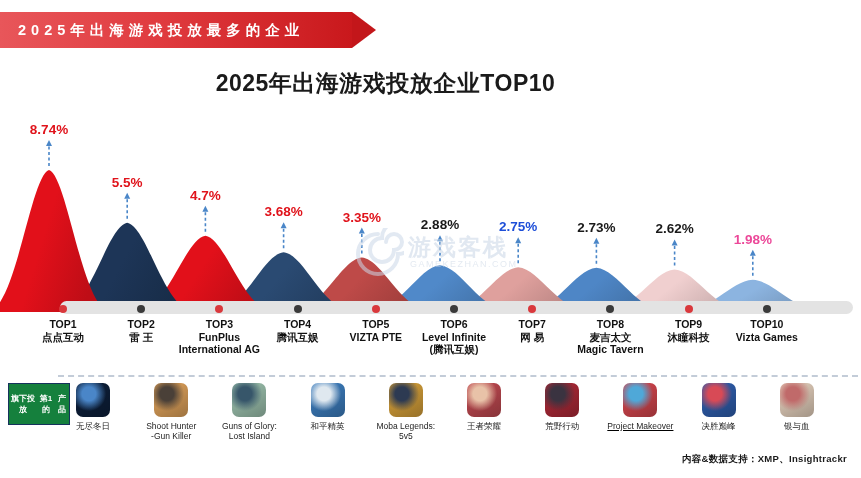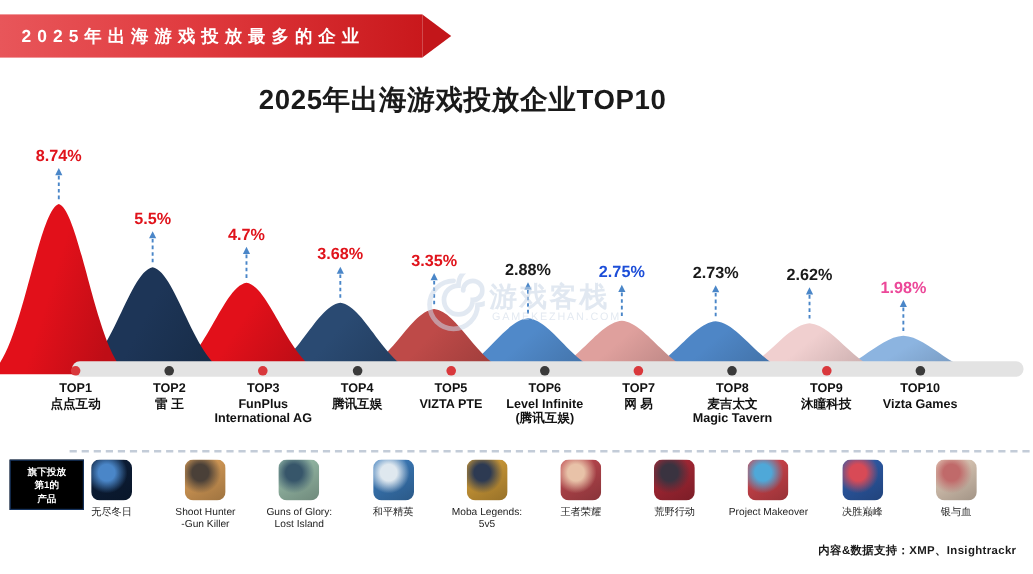--- a/index.html
+++ b/index.html
@@ -70,22 +70,22 @@
   .rank .nm{font-size:10.5px;font-weight:bold;color:#111;display:block;}
   .rank .nm2{font-size:10.5px;font-weight:bold;color:#111;display:block;}
   
   #divider{
     position:absolute;left:58px;top:375px;width:800px;height:0;
     border-top:2px dashed #c3ccd8;
   }
   
   #legend-box{
     position:absolute;left:8px;top:383px;width:60px;height:40px;
-    background:#000000;border:1px solid #16325c;
-    display:flex;flex-direction:column;align-items:center;justify-content:center;
+    background:#15803d;border:1px solid #16325c;
+    display:flex;flex-direction:row;align-items:center;justify-content:center;
     color:#fff;font-size:8px;font-weight:bold;line-height:11px;text-align:center;
   }
   .prod{
     position:absolute;top:383px;width:110px;transform:translateX(-50%);
     text-align:center;
   }
   .thumb{
     width:34px;height:34px;border-radius:7px;margin:0 auto 4px auto;
     display:block;overflow:hidden;position:relative;
   }
@@ -323,21 +323,21 @@
       <span class="pname">5v5</span>
     </div>
     <div class="prod" style="left: 484px;">
       <div class="thumb" style="background: radial-gradient(circle at 38% 32%, rgb(232, 194, 168) 0%, rgb(232, 194, 168) 22%, transparent 55%), linear-gradient(150deg, rgb(194, 74, 82) 0%, rgb(136, 52, 57) 100%);"></div>
       <span class="pname">王者荣耀</span>
     </div>
     <div class="prod" style="left: 562.2px;">
       <div class="thumb" style="background: radial-gradient(circle at 38% 32%, rgb(58, 51, 64) 0%, rgb(58, 51, 64) 22%, transparent 55%), linear-gradient(150deg, rgb(176, 42, 56) 0%, rgb(123, 29, 39) 100%);"></div>
       <span class="pname">荒野行动</span>
     </div>
-    <div class="prod" style="left: 640.4px;">
+    <div class="prod" style="left: 640.4px; text-decoration: underline;">
       <div class="thumb" style="background: radial-gradient(circle at 38% 32%, rgb(79, 168, 216) 0%, rgb(79, 168, 216) 22%, transparent 55%), linear-gradient(150deg, rgb(216, 71, 79) 0%, rgb(151, 50, 55) 100%);"></div>
       <span class="pname">Project Makeover</span>
     </div>
     <div class="prod" style="left: 718.6px;">
       <div class="thumb" style="background: radial-gradient(circle at 38% 32%, rgb(216, 74, 86) 0%, rgb(216, 74, 86) 22%, transparent 55%), linear-gradient(150deg, rgb(47, 95, 176) 0%, rgb(33, 67, 123) 100%);"></div>
       <span class="pname">决胜巅峰</span>
     </div>
     <div class="prod" style="left: 796.8px;">
       <div class="thumb" style="background: radial-gradient(circle at 38% 32%, rgb(192, 106, 106) 0%, rgb(192, 106, 106) 22%, transparent 55%), linear-gradient(150deg, rgb(232, 211, 192) 0%, rgb(162, 148, 134) 100%);"></div>
       <span class="pname">银与血</span>

